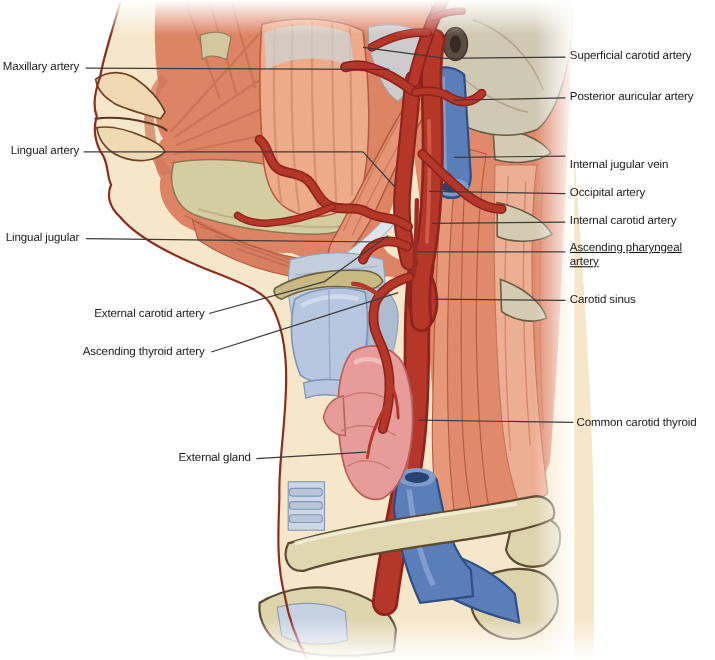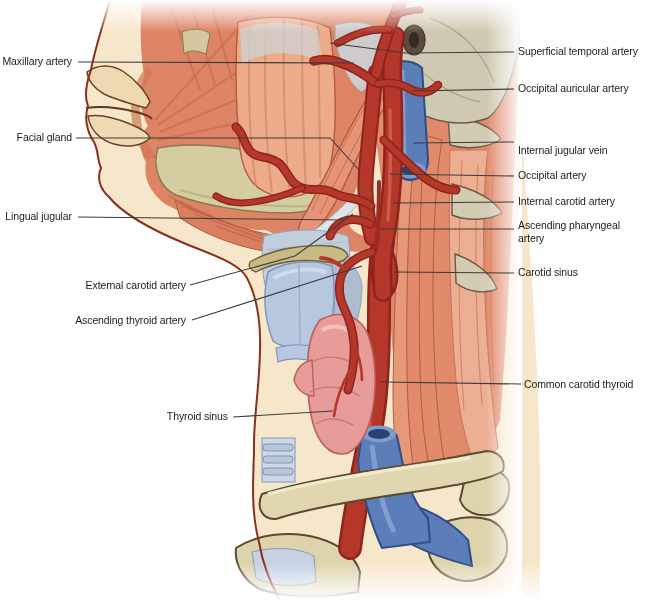--- a/index.html
+++ b/index.html
@@ -3,21 +3,21 @@
 <meta charset="utf-8">
 <style>
   html,body{margin:0;padding:0;background:#ffffff;}
   .stage{position:relative;width:650px;height:600px;background:#fff;overflow:hidden;
          font-family:"Liberation Sans",sans-serif;}
   .stage svg{position:absolute;left:0;top:0;}
   .lbl{position:absolute;font-size:10.5px;line-height:1.22;color:#1b1b1b;
        letter-spacing:-0.1px;white-space:nowrap;}
   .lbl.right{text-align:left;}
   .lbl.left{text-align:right;}
-  .lbl.wrap{white-space:normal;width:122px;}
+  .lbl.wrap{white-space:normal;width:122px;text-decoration:underline;}
 </style>
 </head>
 <body>
 
 <div class="stage">
 
 <svg width="650" height="600" viewBox="0 0 650 600">
   <defs>
     <linearGradient id="fadeTop" x1="0" y1="0" x2="0" y2="1">
       <stop offset="0" stop-color="#fff" stop-opacity="1"></stop>
@@ -221,28 +221,28 @@
     <polyline points="514,142 413,143"></polyline>
     <polyline points="514,176 390,174"></polyline>
     <polyline points="514,202 393,203"></polyline>
     <polyline points="514,229 380,229"></polyline>
     <polyline points="514,273 394,272"></polyline>
     <polyline points="521,384 381,382"></polyline>
   </g>
 </svg>
 
 <div class="lbl left" style="right:578px;top:55px">Maxillary artery</div>
-<div class="lbl left" style="right:578px;top:131px">Facial gland</div>
+<div class="lbl left" style="right:578px;top:131px">Lingual artery</div>
 <div class="lbl left" style="right:578px;top:210px">Lingual jugular</div>
 <div class="lbl left" style="right:464px;top:279px">External carotid artery</div>
 <div class="lbl left" style="right:464px;top:314px">Ascending thyroid artery</div>
-<div class="lbl left" style="right:422px;top:410px">Thyroid sinus</div>
-
-<div class="lbl right" style="left:518px;top:45px">Superficial temporal artery</div>
-<div class="lbl right" style="left:518px;top:82px">Occipital auricular artery</div>
+<div class="lbl left" style="right:422px;top:410px">External gland</div>
+
+<div class="lbl right" style="left:518px;top:45px">Superficial carotid artery</div>
+<div class="lbl right" style="left:518px;top:82px">Posterior auricular artery</div>
 <div class="lbl right" style="left:518px;top:144px">Internal jugular vein</div>
 <div class="lbl right" style="left:518px;top:169px">Occipital artery</div>
 <div class="lbl right" style="left:518px;top:195px">Internal carotid artery</div>
 <div class="lbl right wrap" style="left:518px;top:219px">Ascending pharyngeal artery</div>
 <div class="lbl right" style="left:518px;top:266px">Carotid sinus</div>
 <div class="lbl right" style="left:524px;top:378px">Common carotid thyroid</div>
 
 </div>
 
 </body></html>

